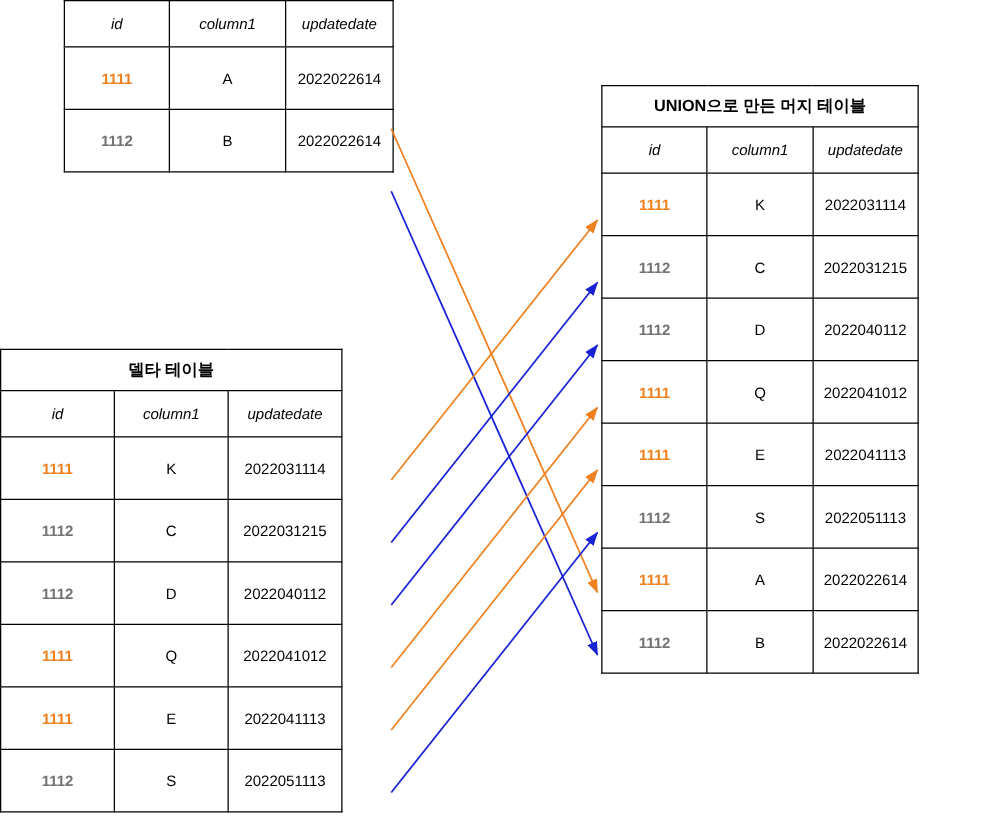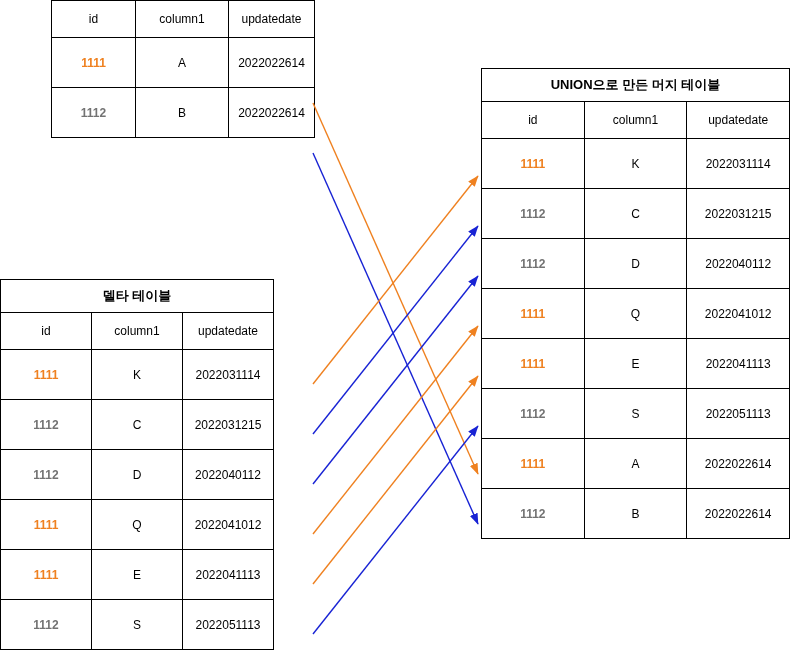--- a/index.html
+++ b/index.html
@@ -43,20 +43,21 @@
     padding: 0;
   }
   table.tbl .title {
     font-weight: bold;
     font-size: 13px;
     height: 32px;
   }
   table.tbl .hdr {
     height: 36px;
     font-size: 12px;
+    font-style: italic;
   }
   table.tbl .cell {
     font-size: 12px;
   }
   .id-orange { color: #ef8120; font-weight: bold; font-size: 12px; }
   .id-blue   { color: #737373; font-weight: bold; font-size: 12px; }
 
   
   #base-table { left: 51px; top: 0px; width: 260px; }
   #base-table .c-id  { width: 83px; }
@@ -65,21 +66,21 @@
   #base-table .row   { height: 50px; }
 
   
   #delta-table { left: 0px; top: 279px; width: 274px; }
   #delta-table .c-id  { width: 100px; }
   #delta-table .c-col { width: 110px; }
   #delta-table .c-upd { width: 101px; }
   #delta-table .row   { height: 50px; }
 
   
-  #merge-table { left: 481px; top: 68px; width: 309px; }
+  #merge-table { left: 481px; top: 68px; width: 254px; }
   #merge-table .c-id  { width: 100px; }
   #merge-table .c-col { width: 108px; }
   #merge-table .c-upd { width: 102px; }
   #merge-table .row   { height: 50px; }
 </style>
 </head>
 <body>
 
 <div class="canvas">
 

